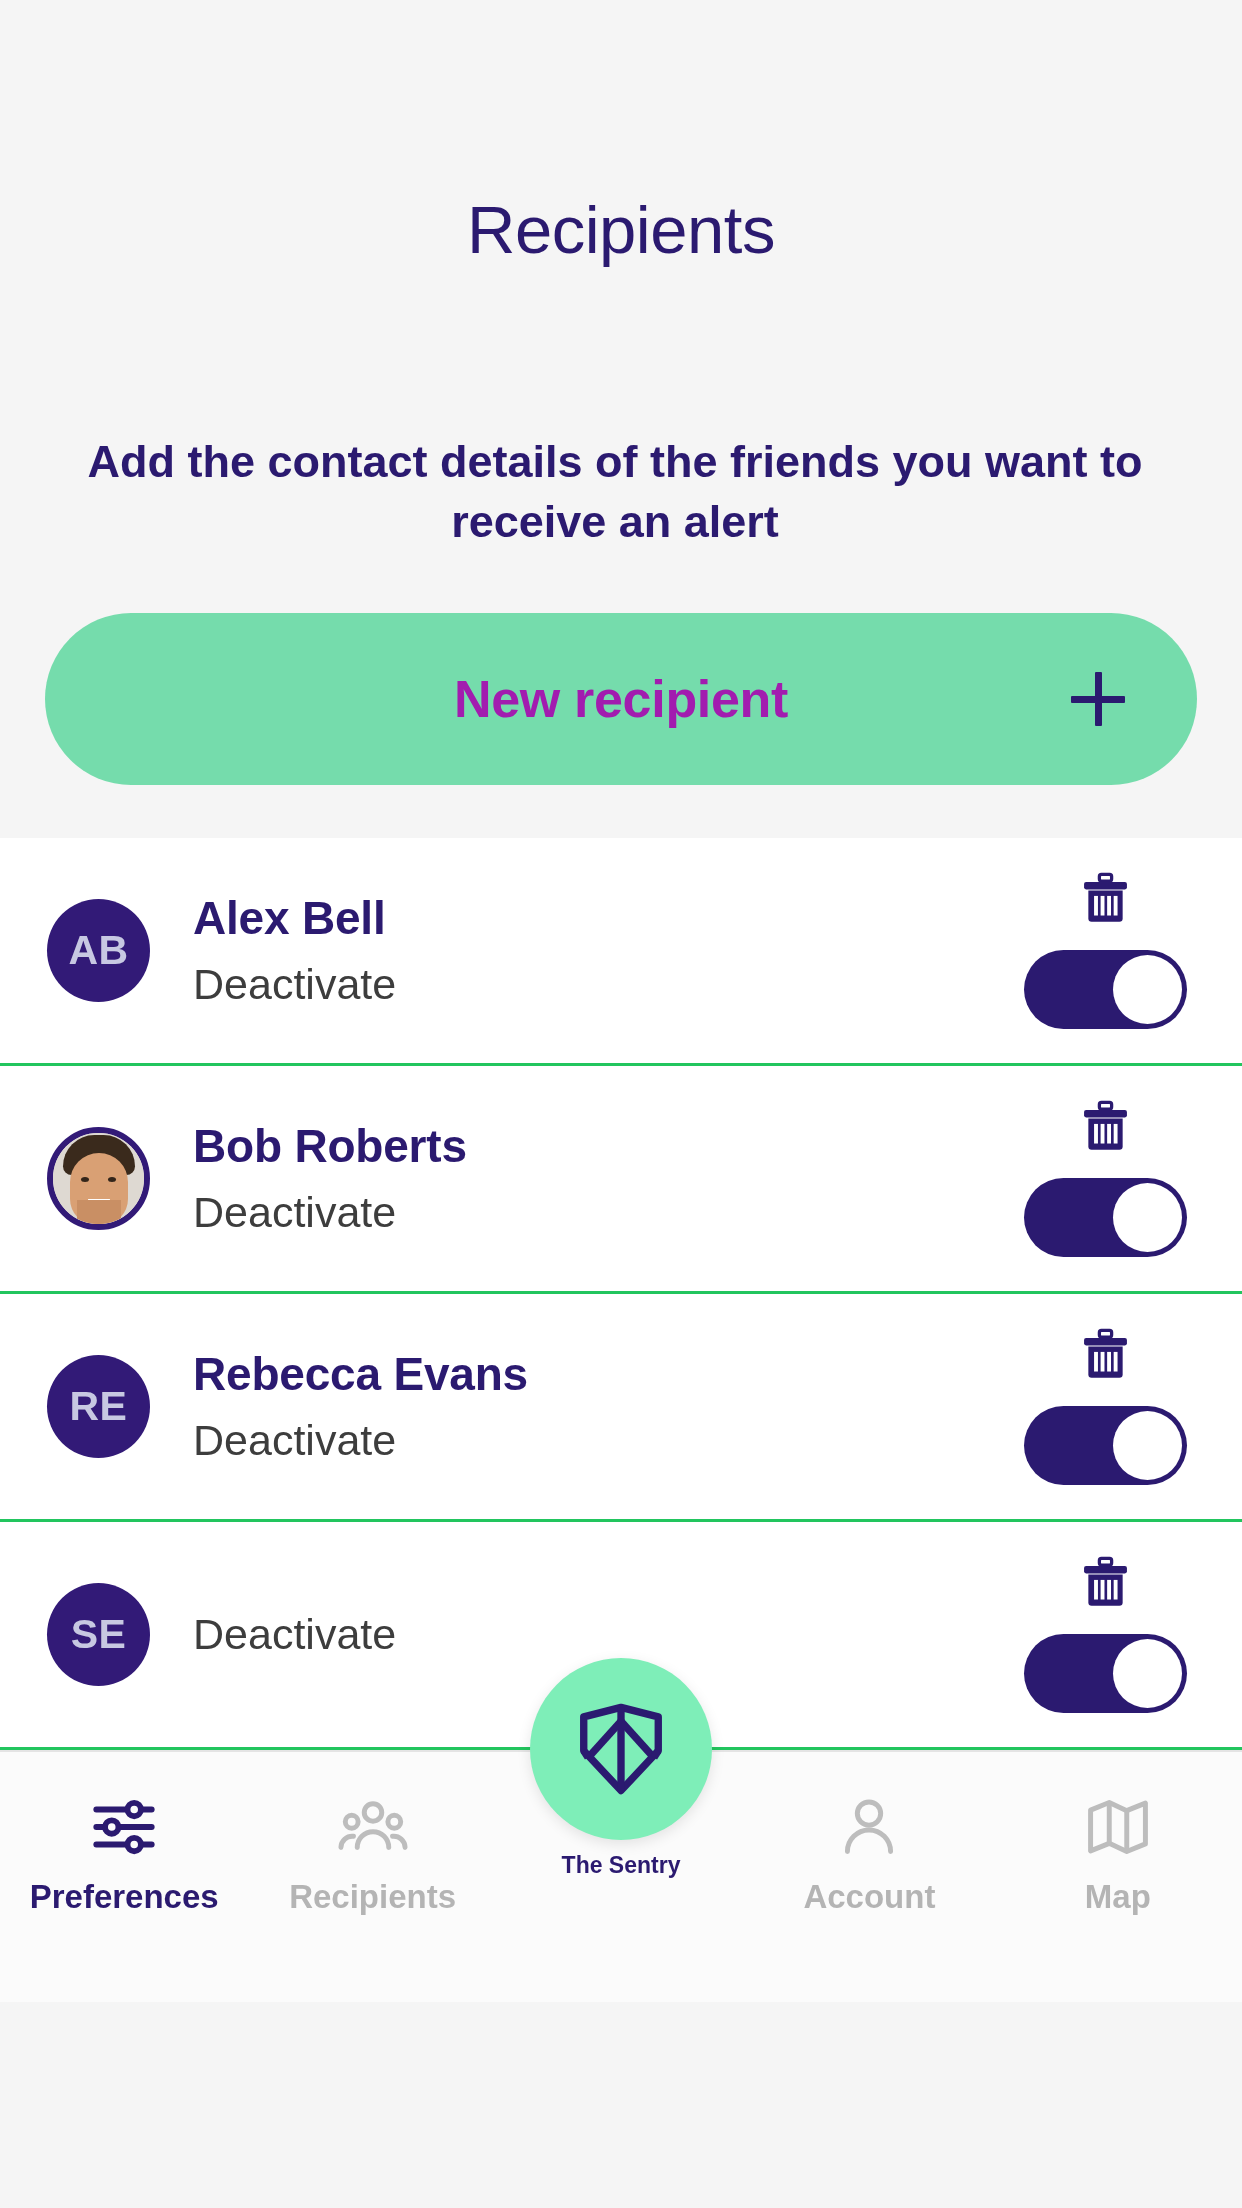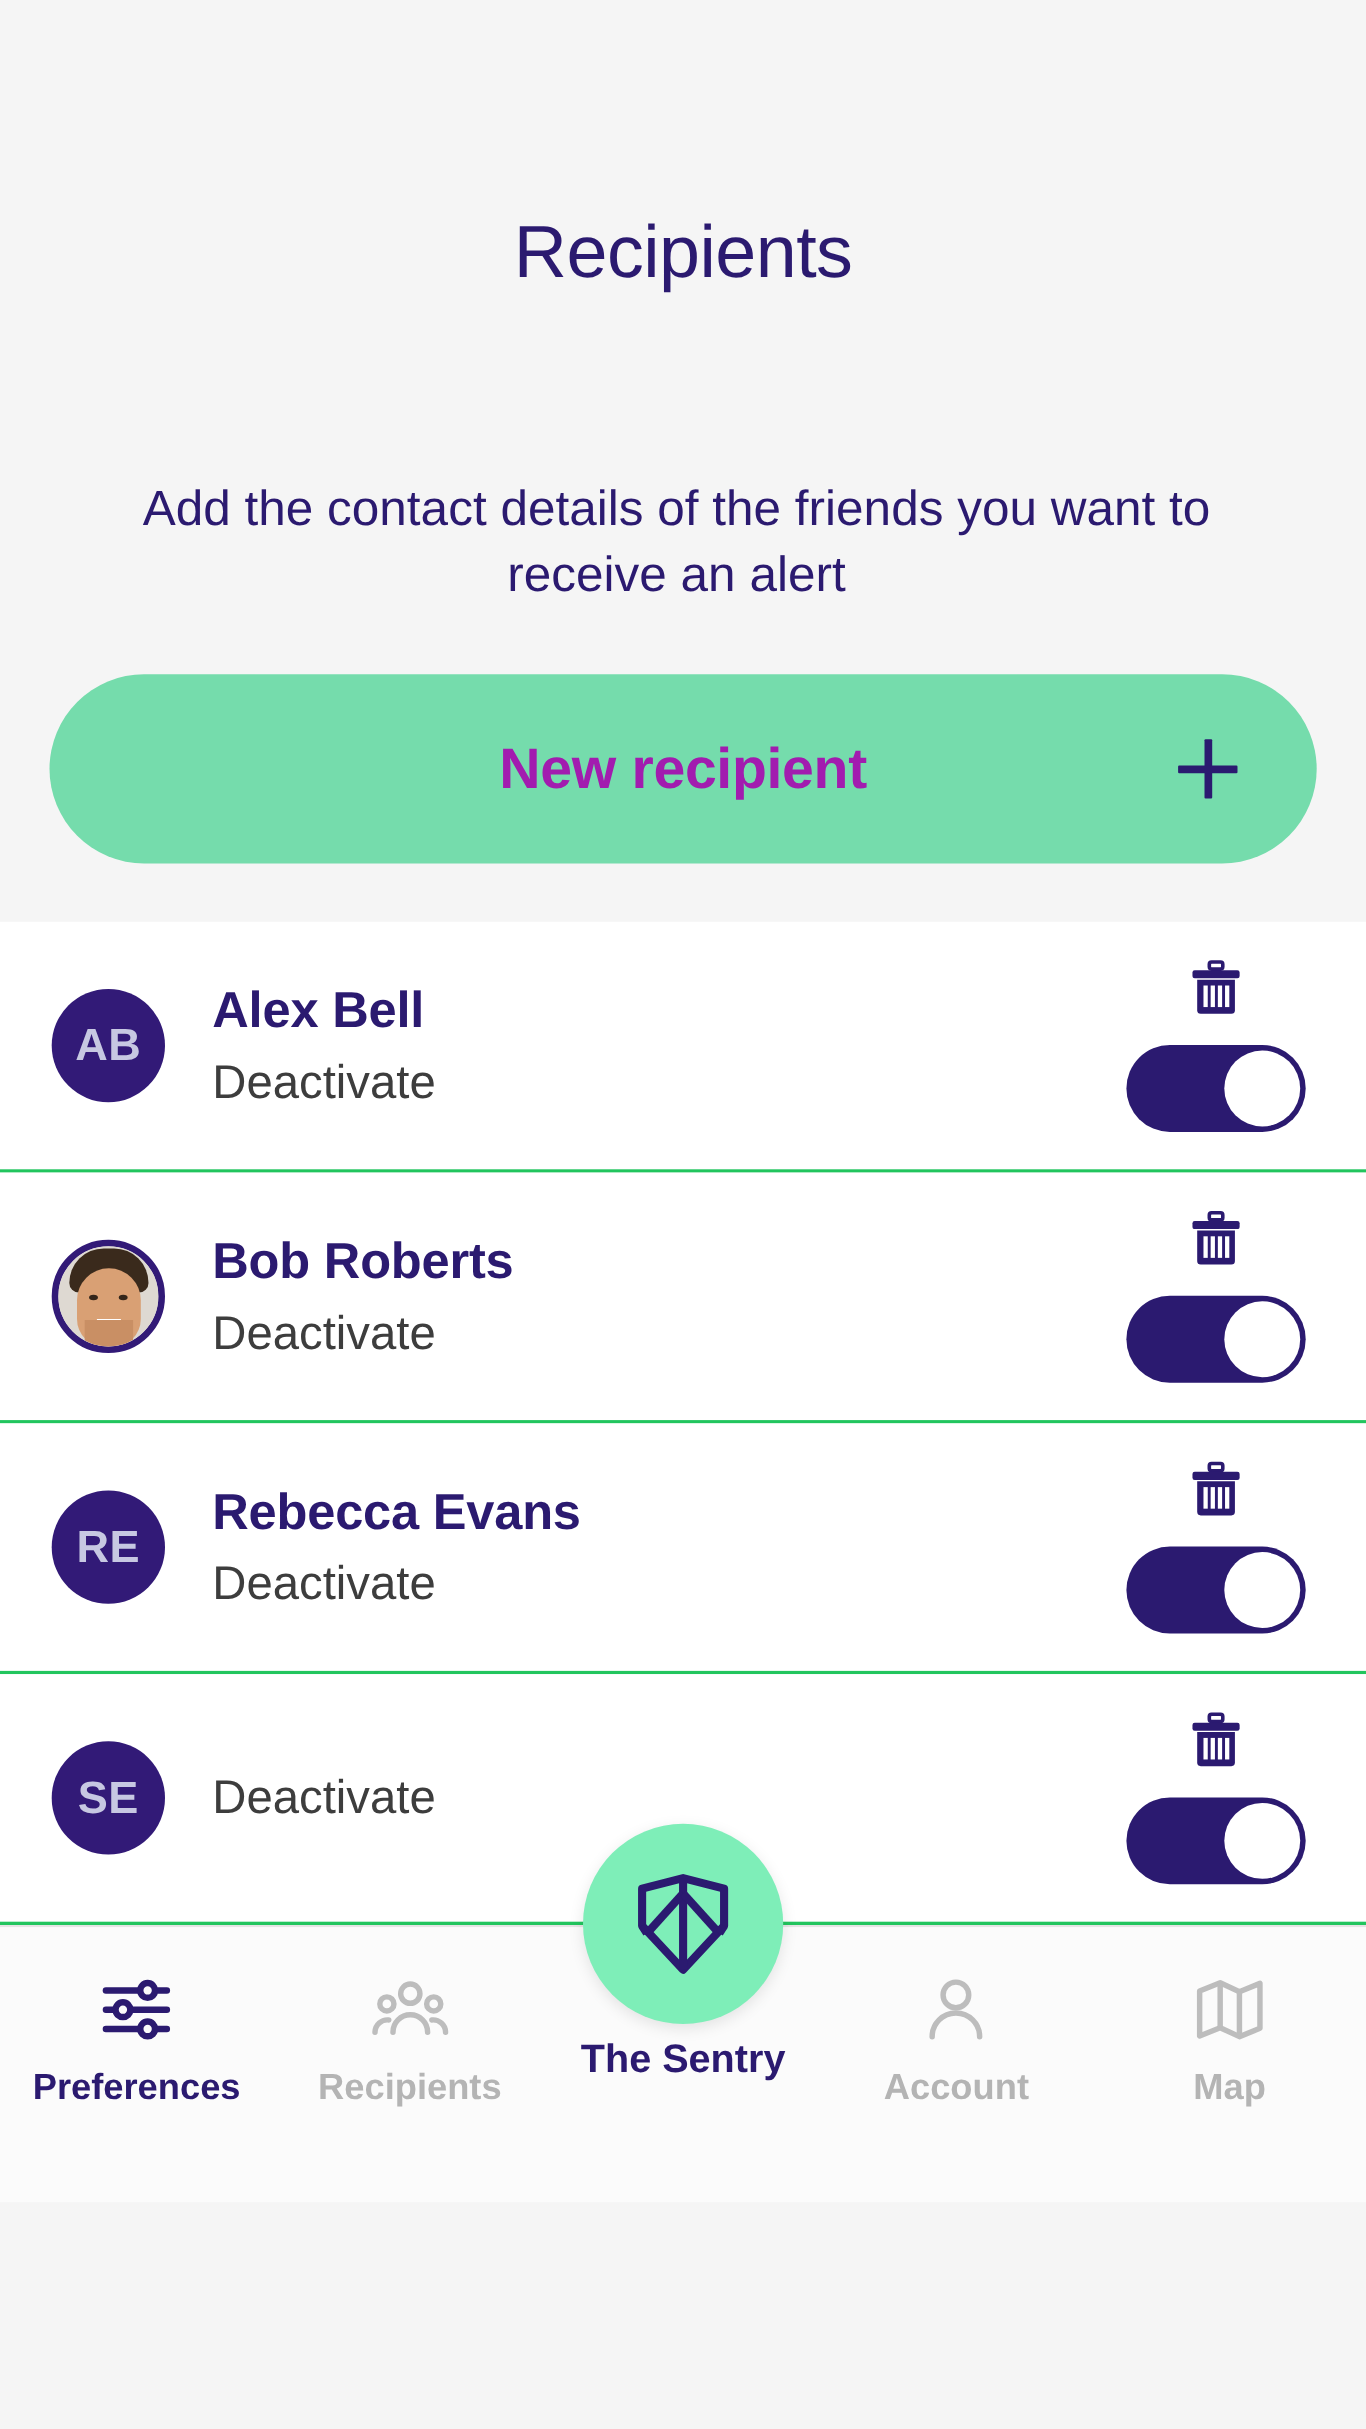--- a/index.html
+++ b/index.html
@@ -48,21 +48,21 @@
     line-height: 1;
   }
 
   .subtitle {
     position: absolute;
     top: 432px;
     left: 80px;
     right: 92px;
     text-align: center;
     font-size: 45px;
-    font-weight: 400;
+    font-weight: 700;
     line-height: 1.33;
     color: #2b1a70;
   }
 
   .new-recipient-btn {
     position: absolute;
     top: 613px;
     left: 45px;
     width: 1152px;
     height: 172px;
@@ -331,21 +331,21 @@
     align-items: center;
     justify-content: center;
     border: none;
     cursor: pointer;
     box-shadow: 0 4px 14px rgba(0,0,0,0.10);
   }
 
   .nav-item.center .nav-label {
     margin-top: 62px;
     color: #2b1a70;
-    font-size: 36px;
+    font-size: 23px;
   }
 </style>
 </head>
 <body>
 
 <div class="phone">
 
   <div class="header">
 
     <div class="page-title">Recipients</div>

